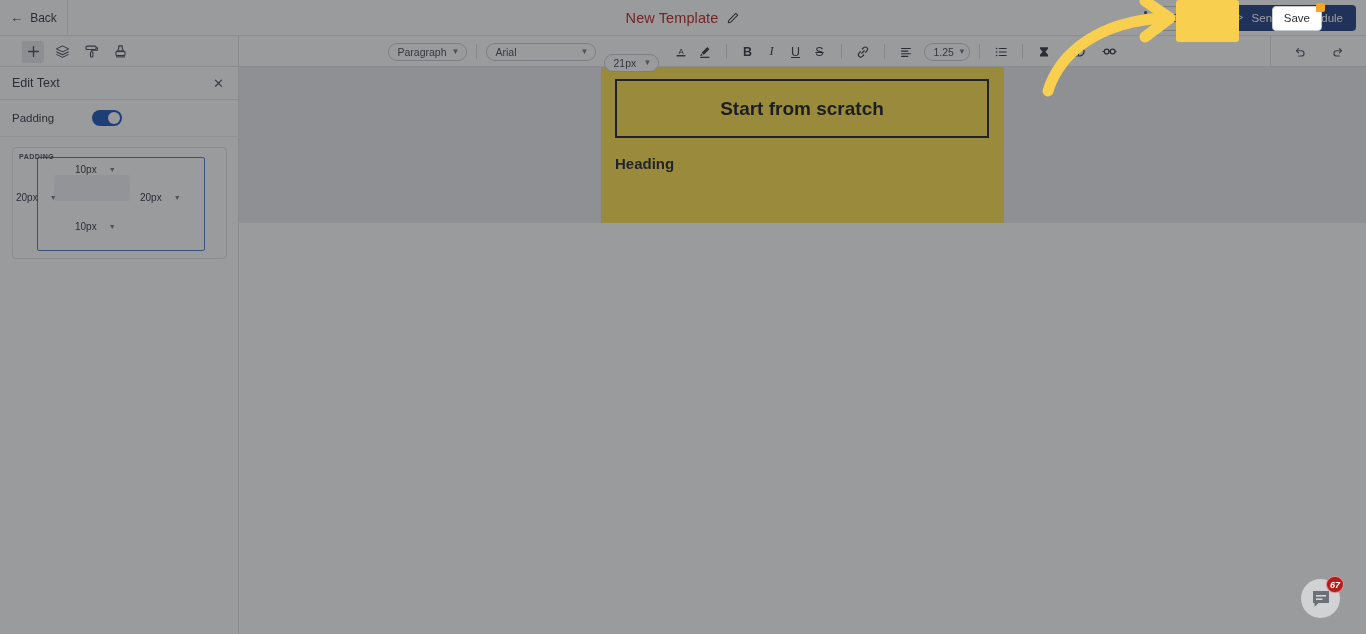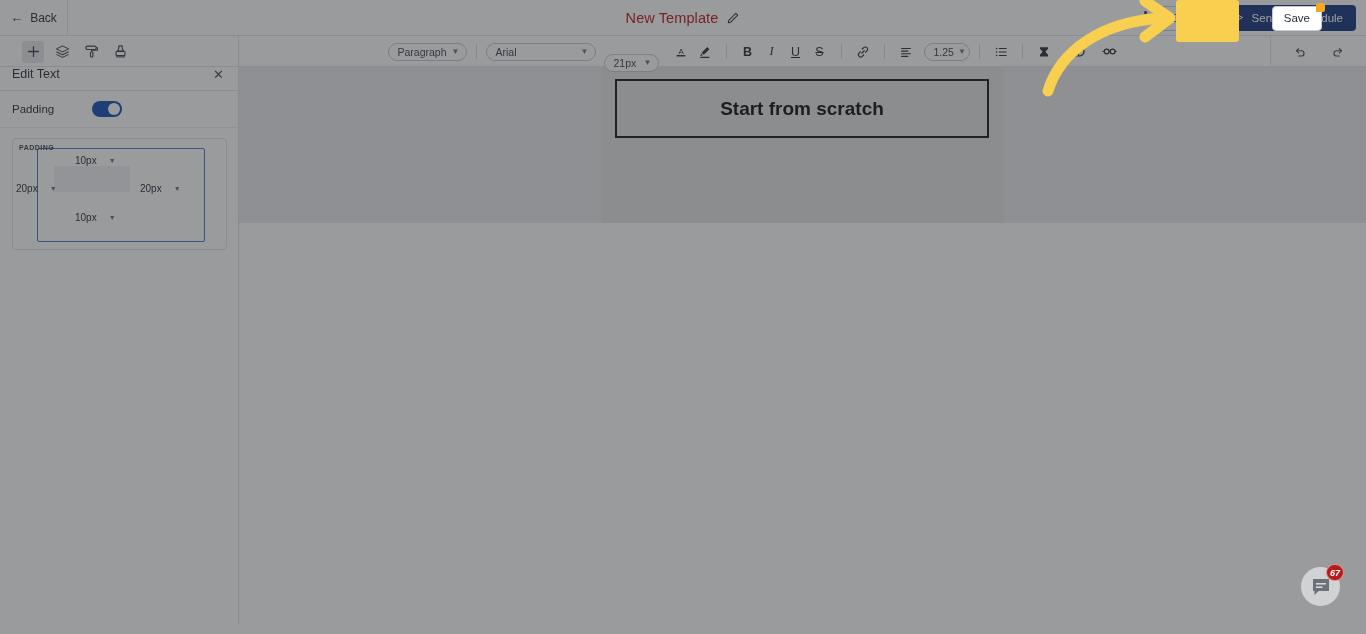--- a/index.html
+++ b/index.html
@@ -131,21 +131,21 @@
   .tb-btn.strike { text-decoration: line-through; }
 
   .tb-right {
     position: absolute; right: 0; top: 0; height: 31px; width: 96px;
     display: flex; align-items: center; justify-content: center; gap: 14px;
     border-left: 1px solid #e3e5e8;
   }
 
   
   .panel {
-    position: absolute; left: 0; top: 58px;
+    position: absolute; left: 0; top: 67px;
     width: 239px; height: 567px;
     background: #ffffff;
     border-right: 1px solid #e3e5e8;
   }
   .panel-header {
     height: 33px; border-bottom: 1px solid #e3e5e8;
     display: flex; align-items: center; justify-content: space-between;
     padding: 0 14px 0 12px;
   }
   .panel-title { font-size: 12.5px; color: #2b3039; }
@@ -208,21 +208,21 @@
     position: absolute; left: 0; top: 0;
     width: 1127px; height: 156px;
     display: flex;
   }
   .col-side {
     width: 362px; height: 156px;
     background: #e9eaec;
   }
   .col-main {
     width: 403px; height: 156px;
-    background: #e5e5e5;
+    background: #fde047;
     padding: 12px 0 0 14px;
   }
   .cta-box {
     width: 374px; height: 59px;
     border: 2px solid #1b1b1b;
     display: flex; align-items: center; justify-content: center;
     cursor: pointer;
   }
   .cta-text { font-size: 19px; font-weight: bold; color: #111317; }
   .heading-text {
@@ -247,21 +247,21 @@
     background: #f8cf4e;
     border-radius: 3px;
   }
   .arrow-svg {
     position: absolute; left: 1030px; top: -6px;
     width: 160px; height: 105px;
   }
 
   
   .chat-widget {
-    position: absolute; right: 26px; bottom: 28px;
+    position: absolute; right: 26px; bottom: 16px;
     width: 39px; height: 39px;
     border-radius: 50%;
     background: rgba(255,255,255,0.55);
     display: flex; align-items: center; justify-content: center;
     cursor: pointer;
     font-style: italic;
   }
   .chat-badge {
     position: absolute; top: -3px; right: -4px;
     min-width: 17px; height: 17px; padding: 0 3px;
@@ -276,20 +276,21 @@
 
 <div id="app">
 
   <div class="canvas">
     <div class="email-row">
       <div class="col-side"></div>
       <div class="col-main">
         <div class="cta-box">
           <span class="cta-text">Start from scratch</span>
         </div>
+        <div class="heading-text">Heading</div>
       </div>
       <div class="col-side"></div>
     </div>
   </div>
 
   <div class="panel">
     <div class="panel-header">
       <span class="panel-title">Edit Text</span>
       <span class="panel-close">✕</span>
     </div>

